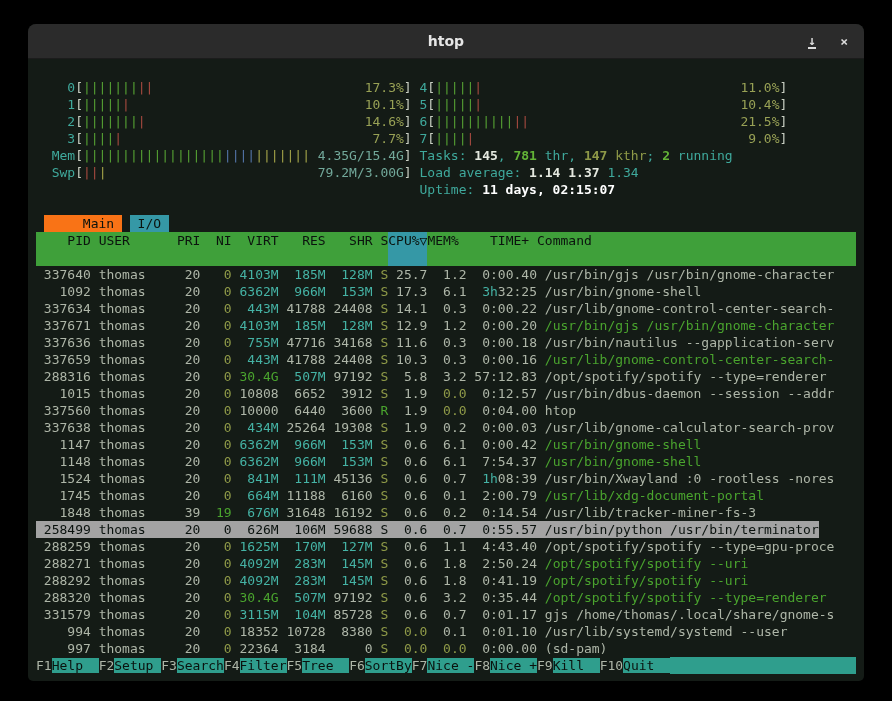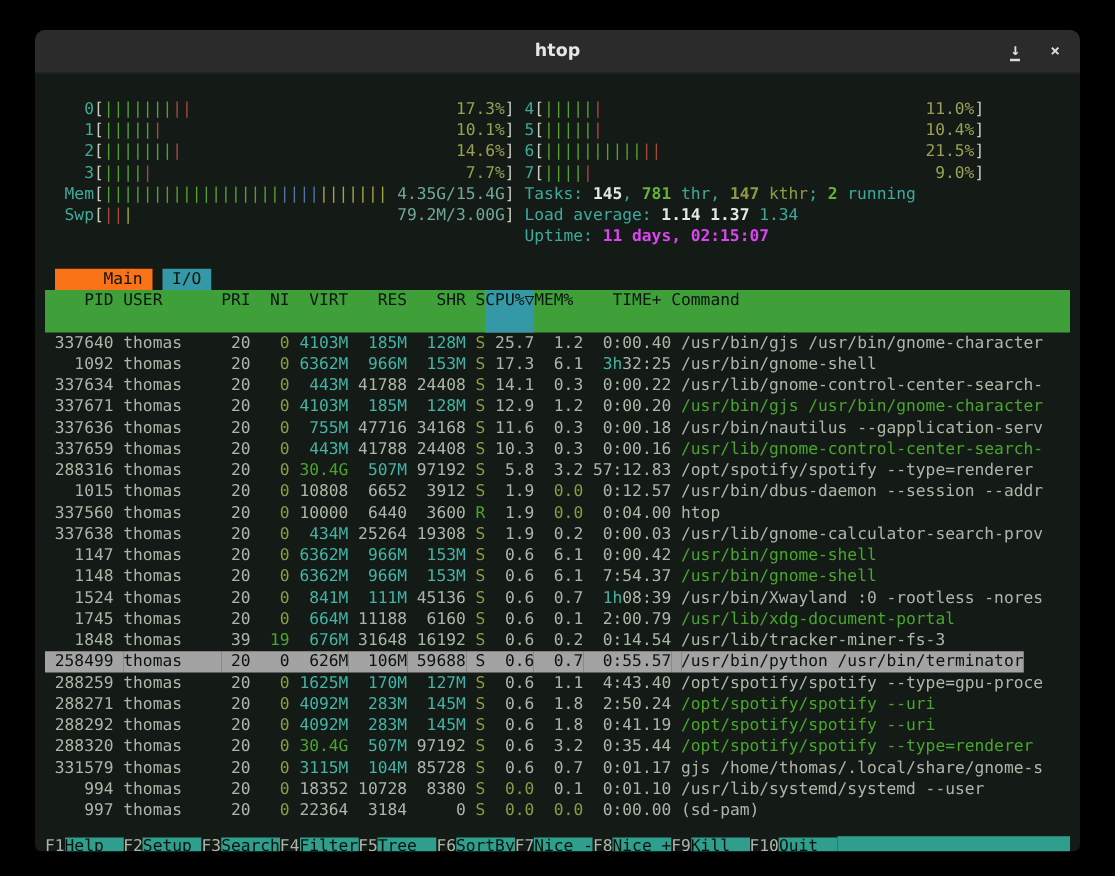--- a/index.html
+++ b/index.html
@@ -32,41 +32,41 @@
   .pipe-green{color:#55a033;}
   .pipe-red{color:#a64a3f;}
   .pipe-blue{color:#5374a8;}
   .pipe-yellow{color:#a2a348;}
   .c-cpu{color:#98a155;}
   .c-mem{color:#72a89a;}
   .spacer{display:inline-block;}
   
   .stats{white-space:pre;}
   .s-cyan{color:#3fa99c;}
-  .s-cyanb{color:#d946ef;font-weight:bold;}
+  .s-cyanb{color:#ffffff;font-weight:bold;}
   .s-whiteb{color:#e4e8df;font-weight:bold;}
   .s-greenb{color:#63b437;font-weight:bold;}
   .s-olive{color:#8f9a48;}
   .s-oliveb{color:#8f9a48;font-weight:bold;}
   
   .tabs-line{padding-left:1ch;}
   .tab{padding:0 1ch;display:inline-block;color:#0b130e;}
   .tab-active{background:#f97316;padding-left:39px;}
   .tab-io{background:#3598a6;}
   
   .hdr-row{background:#3fa03a;color:#0b130e;display:flex;white-space:pre;height:34px;}
   .hdr-cell{display:inline-block;}
   .hdr-sort{background:#3598a6;}
   .prow{display:flex;white-space:pre;height:17px;}
   .t-cyan{color:#45b3a5;}
   .t-green{color:#4aa42e;}
   .t-olive{color:#8f9a48;}
   .sel{background:#a3a3a3;color:#0a120e;}
   
-  .fnbar{display:flex;white-space:pre;height:17px;margin-top:12px;}
+  .fnbar{display:flex;white-space:pre;height:17px;}
   .fn-key{color:#aeb6a8;}
   .fn-label{background:#2f9e8d;color:#0a120e;}
   .fn-fill{flex:1;background:#2f9e8d;}
 </style>
 </head>
 <body>
 
 <div class="window">
   <div class="titlebar">
     <span class="title">htop</span>

